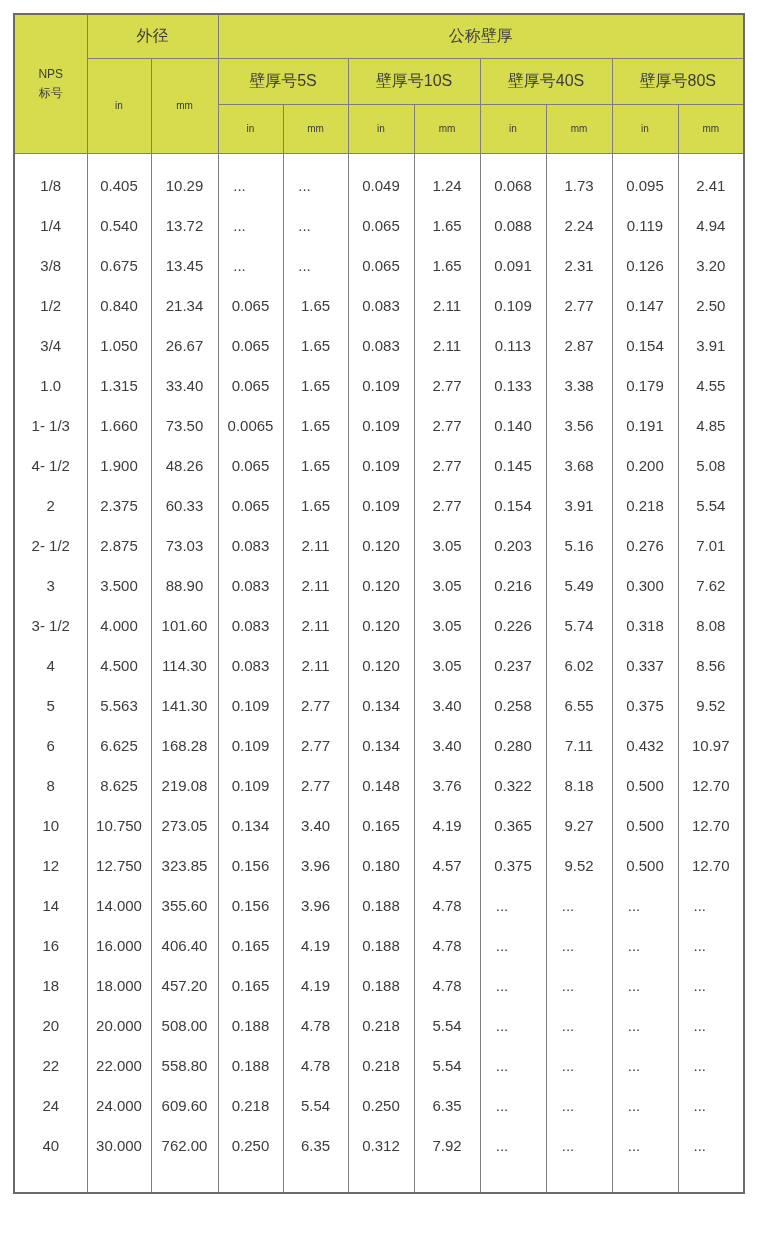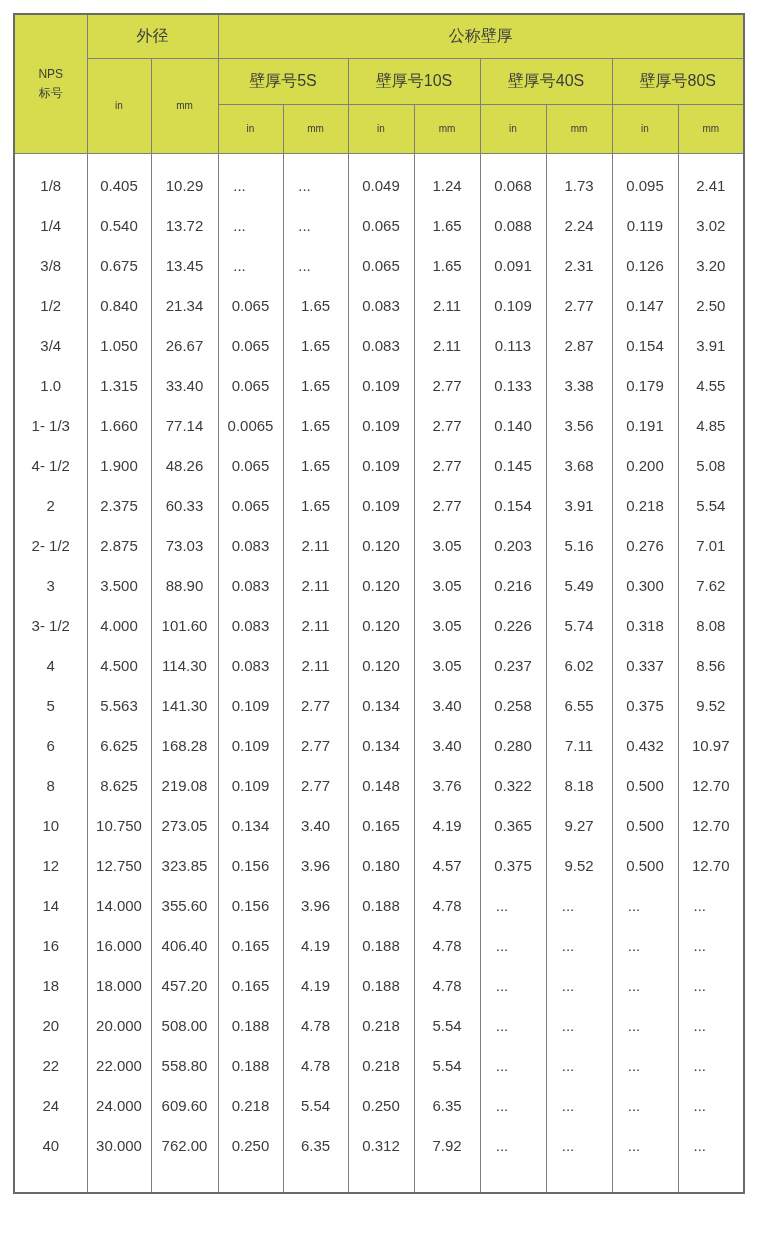--- a/index.html
+++ b/index.html
@@ -124,21 +124,21 @@
         <td>1/4</td>
         <td>0.540</td>
         <td>13.72</td>
         <td class="dots">...</td>
         <td class="dots">...</td>
         <td>0.065</td>
         <td>1.65</td>
         <td>0.088</td>
         <td>2.24</td>
         <td>0.119</td>
-        <td>3.02</td>
+        <td>4.94</td>
       </tr>
       <tr class="data">
         <td>3/8</td>
         <td>0.675</td>
         <td>13.45</td>
         <td class="dots">...</td>
         <td class="dots">...</td>
         <td>0.065</td>
         <td>1.65</td>
         <td>0.091</td>
@@ -181,21 +181,21 @@
         <td>0.109</td>
         <td>2.77</td>
         <td>0.133</td>
         <td>3.38</td>
         <td>0.179</td>
         <td>4.55</td>
       </tr>
       <tr class="data">
         <td>1- 1/3</td>
         <td>1.660</td>
-        <td>77.14</td>
+        <td>73.50</td>
         <td>0.0065</td>
         <td>1.65</td>
         <td>0.109</td>
         <td>2.77</td>
         <td>0.140</td>
         <td>3.56</td>
         <td>0.191</td>
         <td>4.85</td>
       </tr>
       <tr class="data">

